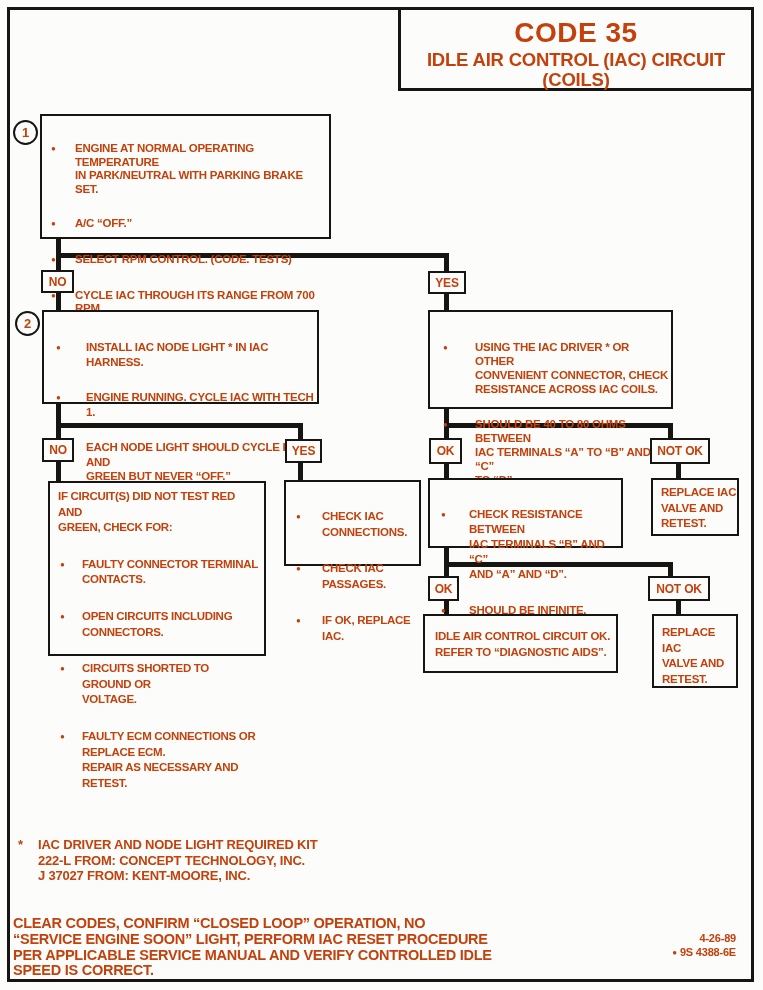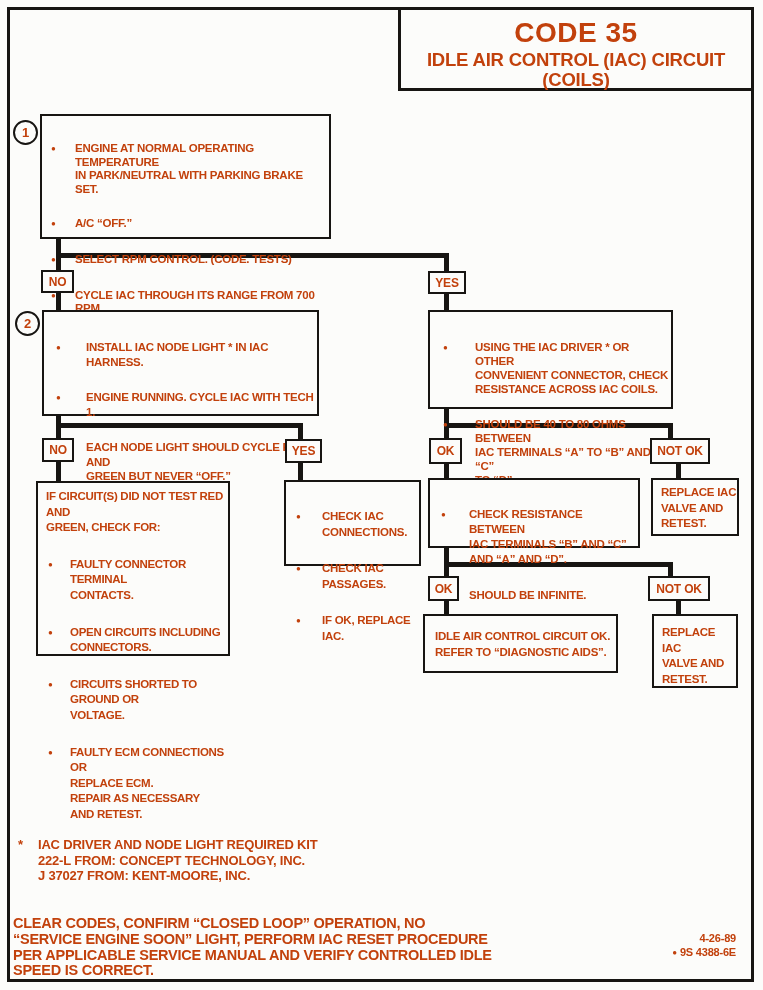--- a/index.html
+++ b/index.html
@@ -31,29 +31,29 @@
   .blt{flex:none;}
   .blt::before{content:"\25CF";font-size:8px;line-height:inherit;position:relative;top:-1px;}
   .btxt{white-space:pre-line;}
   .plain{white-space:pre-line;}
   
   .dlabel{position:absolute;border:2px solid #171512;box-sizing:border-box;background:#fcfcfa;
     font-size:12px;display:flex;align-items:center;justify-content:center;letter-spacing:-.2px;}
   
   .box-step1{left:40px;top:114px;width:291px;height:125px;padding:5px 2px 0 0;line-height:13.6px;}
   .box-step1 .blt{flex:0 0 24px;padding-left:9px;}
-  .box-step2{left:42px;top:310px;width:277px;height:106px;padding:7px 2px 0 0;line-height:14.5px;}
+  .box-step2{left:42px;top:310px;width:277px;height:94px;padding:7px 2px 0 0;line-height:14.5px;}
   .box-step2 .blt{flex:0 0 30px;padding-left:12px;}
   .box-coil{left:428px;top:310px;width:245px;height:99px;padding:7px 2px 0 0;line-height:14px;}
   .box-coil .blt{flex:0 0 32px;padding-left:13px;}
-  .box-fault{left:36px;top:481px;width:194px;height:175px;padding:6px 4px 0 8px;line-height:15.6px;letter-spacing:-.3px;}
+  .box-fault{left:48px;top:481px;width:218px;height:175px;padding:6px 4px 0 8px;line-height:15.6px;letter-spacing:-.3px;}
   .box-fault .blt{flex:0 0 22px;padding-left:2px;}
   .box-iac{left:284px;top:480px;width:137px;height:86px;padding:6px 2px 0 0;line-height:15.5px;}
   .box-iac .blt{flex:0 0 26px;padding-left:10px;}
-  .box-res{left:428px;top:478px;width:212px;height:70px;padding:6px 2px 0 0;line-height:15px;}
+  .box-res{left:428px;top:478px;width:195px;height:70px;padding:6px 2px 0 0;line-height:15px;}
   .box-res .blt{flex:0 0 28px;padding-left:11px;}
   .box-rep1{left:651px;top:478px;width:88px;height:58px;padding:5px 0 0 8px;line-height:15.5px;}
   .box-ok{left:423px;top:614px;width:195px;height:59px;padding:12px 0 0 10px;line-height:16px;}
   .box-rep2{left:652px;top:614px;width:86px;height:74px;padding:9px 0 0 8px;line-height:15.5px;}
   
   .footnote{position:absolute;left:18px;top:837px;display:flex;font-size:13px;line-height:15.5px;letter-spacing:-.2px;}
   .fn-marker{flex:0 0 20px;}
   .fn-text{white-space:pre-line;}
   .footer-par{position:absolute;left:13px;top:916px;width:560px;font-size:14.5px;line-height:15.8px;
     letter-spacing:-.25px;white-space:pre-line;}

